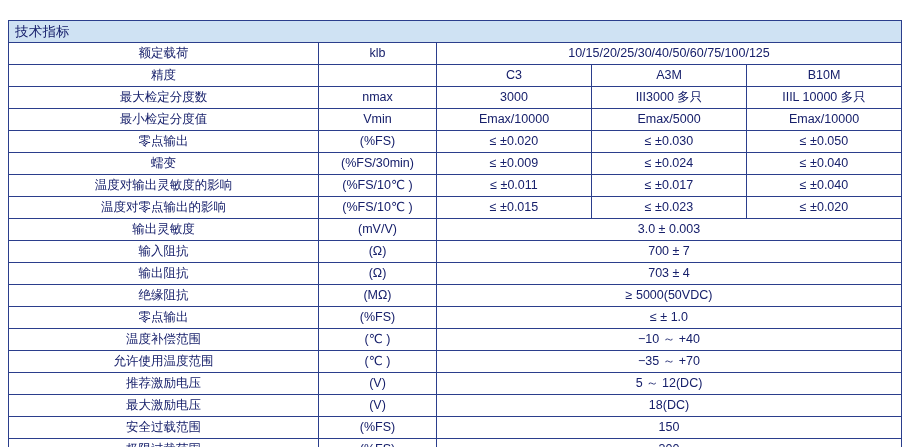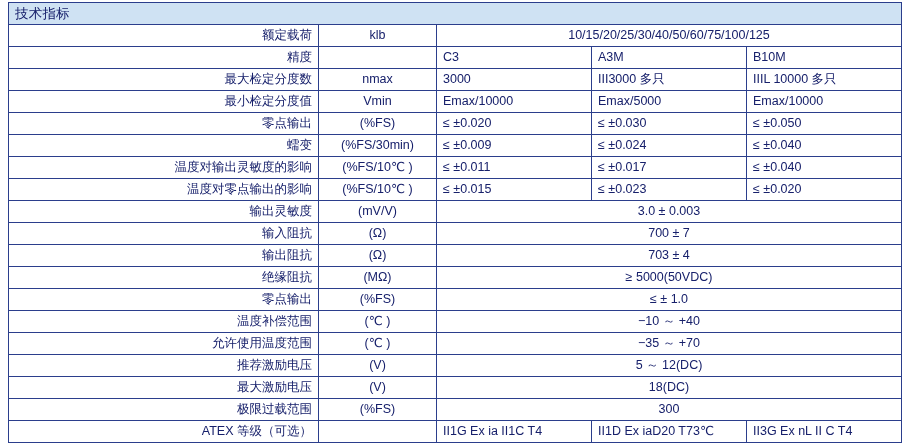--- a/index.html
+++ b/index.html
@@ -12,21 +12,21 @@
     height: 447px;
     font-family: "Liberation Sans", "DejaVu Sans", sans-serif;
     color: #1a1a6e;
     -webkit-font-smoothing: antialiased;
   }
   .sheet {
     position: relative;
     width: 909px;
     height: 447px;
     box-sizing: border-box;
-    padding: 2px 8px 0 8px;
+    padding: 20px 8px 0 8px;
   }
   table.spec {
     width: 893px;
     border-collapse: collapse;
     table-layout: fixed;
     font-size: 12.5px;
   }
   table.spec td {
     border: 1px solid #2b3e8c;
     height: 21px;
@@ -39,23 +39,23 @@
   }
   .title-row td {
     background: #cfe2f3;
     border: 1px solid #2b3e8c;
     font-size: 13.5px;
     color: #13306e;
     height: 23px;
     padding-left: 6px;
     letter-spacing: 0.2px;
   }
-  .c-name { text-align: right; }
+  .c-name { text-align: center; }
   .c-unit { text-align: center; }
-  .c-val  { text-align: left; }
+  .c-val  { text-align: center; }
   .wide   { text-align: center; margin-left: 12px; }
   .colw-name { width: 310px; }
   .colw-unit { width: 118px; }
   .colw-v1 { width: 155px; }
   .colw-v2 { width: 155px; }
   .colw-v3 { width: 155px; }
 </style>
 </head>
 <body>
 
@@ -165,20 +165,25 @@
           <td class="c-name">推荐激励电压</td>
           <td class="c-unit">(V)</td>
           <td class="wide" colspan="3">5 ～ 12(DC)</td>
         </tr>
         <tr>
           <td class="c-name">最大激励电压</td>
           <td class="c-unit">(V)</td>
           <td class="wide" colspan="3">18(DC)</td>
         </tr>
         <tr>
+          <td class="c-name">安全过载范围</td>
+          <td class="c-unit">(%FS)</td>
+          <td class="wide" colspan="3">150</td>
+        </tr>
+        <tr>
           <td class="c-name">极限过载范围</td>
           <td class="c-unit">(%FS)</td>
           <td class="wide" colspan="3">300</td>
         </tr>
         <tr>
           <td class="c-name">ATEX 等级（可选）</td>
           <td class="c-unit"></td>
           <td class="c-val">II1G Ex ia II1C T4</td>
           <td class="c-val">II1D Ex iaD20 T73℃</td>
           <td class="c-val">II3G Ex nL II C T4</td>

